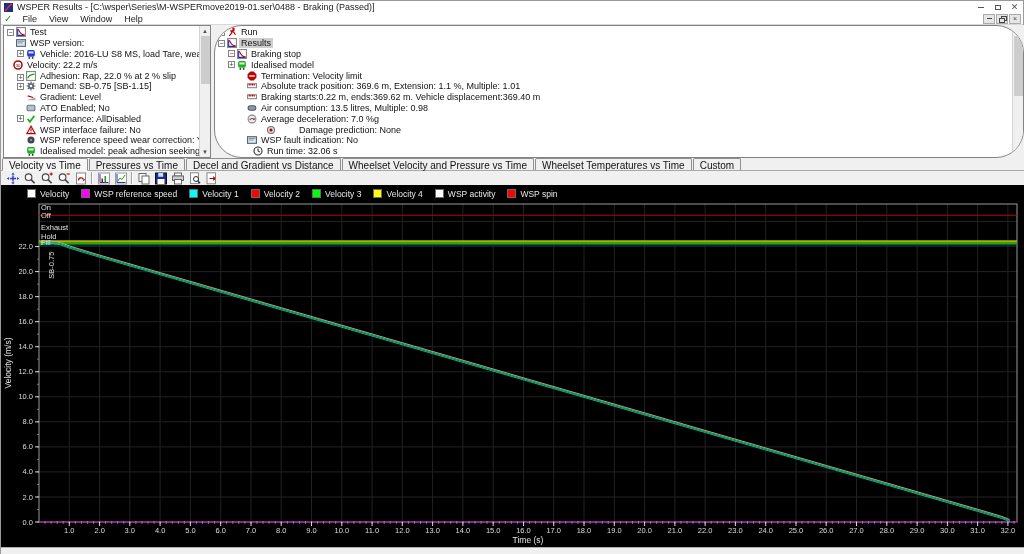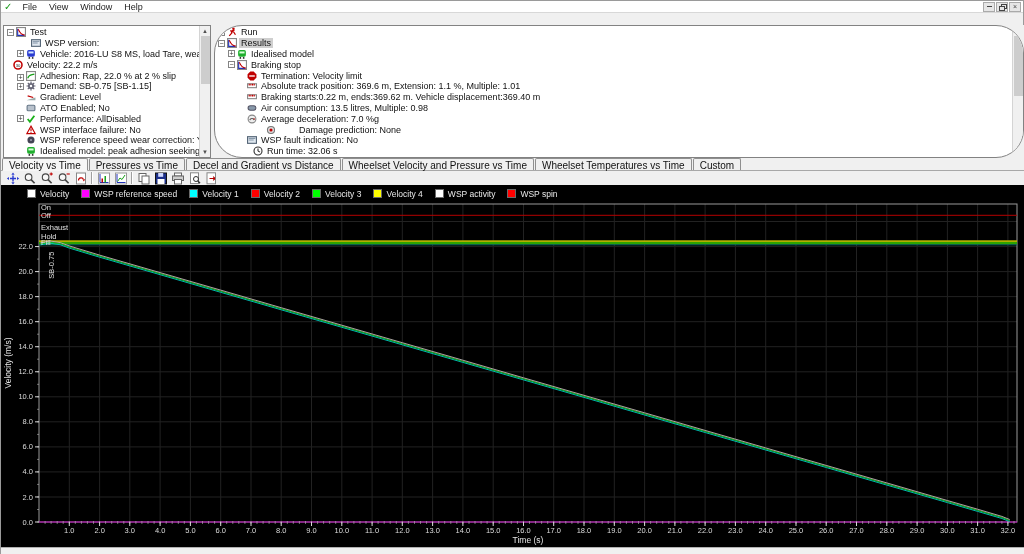--- a/index.html
+++ b/index.html
@@ -83,20 +83,36 @@
   .cal { fill:#e6e6e6; font-size:8.5px; font-family:"Liberation Sans",sans-serif; }
 
   .statusstrip { position:absolute; top:546px; left:0; width:1024px; height:8px;
     background:#f0f0f0; border-top:1px solid #b0b0b0; }
 </style>
 </head>
 <body>
 
 <div class="window">
 
+  <div class="titlebar">
+    <svg class="app-icon" viewBox="0 0 9 9">
+      <rect x="0" y="0" width="9" height="9" fill="#1b2f8a"></rect>
+      <path d="M1 8 C3 7 4 3 8 1" stroke="#d03030" stroke-width="1.6" fill="none"></path>
+    </svg>
+    <span class="title-text">WSPER Results - [C:\wsper\Series\M-WSPERmove2019-01.ser\0488 - Braking (Passed)]</span>
+    <div class="win-controls">
+      <div class="win-btn">
+          <span class="glyph-min"></span>
+        </div>
+      <div class="win-btn">
+          <span class="glyph-max"></span>
+        </div>
+      <div class="win-btn">✕</div>
+    </div>
+  </div>
 
   <div class="menubar">
     <span class="menu-check">✓</span>
     <span id="menu-items"><span class="menu-item">File</span><span class="menu-item">View</span><span class="menu-item">Window</span><span class="menu-item">Help</span></span>
     <div class="mdi-controls">
       <div class="mdi-btn">
           <span class="glyph-min-s"></span>
         </div>
       <div class="mdi-btn">
           <span class="glyph-restore"></span>
@@ -110,21 +126,21 @@
       <div class="tree" id="left-tree">
           <div class="trow" style="padding-left: 3px;">
             <span class="exp">−</span>
             <span class="ticon"><svg width="10" height="10" viewBox="0 0 9 9">
                 <rect x="0.5" y="0.5" width="8" height="8" fill="#fff" stroke="#888"></rect>
                 <path d="M1.5 1.5v6h6" stroke="#2233bb" fill="none"></path>
                 <path d="M2 2c2 4 3 4.6 6 5.4" stroke="#c00000" fill="none"></path>
               </svg></span>
             <span class="tlabel">Test</span>
           </div>
-          <div class="trow" style="padding-left: 18px; text-align: center;">
+          <div class="trow" style="padding-left: 3px; text-align: center;">
             <span class="exp-spacer"></span>
             <span class="ticon"><svg width="10" height="10" viewBox="0 0 9 9">
                 <rect x="0.5" y="1.5" width="8" height="6" fill="#dfe7ef" stroke="#567"></rect>
                 <line x1="1.5" y1="3" x2="7.5" y2="3" stroke="#8899aa"></line>
                 <line x1="1.5" y1="4.5" x2="6" y2="4.5" stroke="#8899aa"></line>
               </svg></span>
             <span class="tlabel">WSP version:</span>
           </div>
           <div class="trow" style="padding-left: 13px;">
             <span class="exp">+</span>
@@ -239,37 +255,37 @@
           <div class="trow" style="padding-left: 3px;">
             <span class="exp">−</span>
             <span class="ticon"><svg width="10" height="10" viewBox="0 0 9 9">
                 <rect x="0.5" y="0.5" width="8" height="8" fill="#fff" stroke="#888"></rect>
                 <path d="M1.5 1.5v6h6" stroke="#2233bb" fill="none"></path>
                 <path d="M2 2c2 4 3 4.6 6 5.4" stroke="#c00000" fill="none"></path>
               </svg></span>
             <span class="tlabel selected">Results</span>
           </div>
           <div class="trow" style="padding-left: 13px;">
+            <span class="exp">−</span>
+            <span class="ticon"><svg width="10" height="10" viewBox="0 0 9 9">
+                <rect x="0.5" y="0.5" width="8" height="8" fill="#fff" stroke="#888"></rect>
+                <path d="M1.5 1.5v6h6" stroke="#2233bb" fill="none"></path>
+                <path d="M2 2c2 4 3 4.6 6 5.4" stroke="#c00000" fill="none"></path>
+              </svg></span>
+            <span class="tlabel">Braking stop</span>
+          </div>
+          <div class="trow" style="padding-left: 13px;">
             <span class="exp">+</span>
             <span class="ticon"><svg width="10" height="10" viewBox="0 0 9 9">
                 <rect x="1" y="1" width="7" height="6" rx="1.5" fill="#1fae2e"></rect>
                 <rect x="2.2" y="2.2" width="4.6" height="1.8" fill="#d8ffd8"></rect>
                 <circle cx="3" cy="8" r="0.8" fill="#222"></circle>
                 <circle cx="6" cy="8" r="0.8" fill="#222"></circle>
               </svg></span>
             <span class="tlabel">Idealised model</span>
-          </div>
-          <div class="trow" style="padding-left: 13px;">
-            <span class="exp">−</span>
-            <span class="ticon"><svg width="10" height="10" viewBox="0 0 9 9">
-                <rect x="0.5" y="0.5" width="8" height="8" fill="#fff" stroke="#888"></rect>
-                <path d="M1.5 1.5v6h6" stroke="#2233bb" fill="none"></path>
-                <path d="M2 2c2 4 3 4.6 6 5.4" stroke="#c00000" fill="none"></path>
-              </svg></span>
-            <span class="tlabel">Braking stop</span>
           </div>
           <div class="trow" style="padding-left: 23px;">
             <span class="exp-spacer"></span>
             <span class="ticon"><svg width="10" height="10" viewBox="0 0 9 9">
                 <path d="M3 0.5h3L8.5 3v3L6 8.5H3L0.5 6V3z" fill="#c00000"></path>
                 <rect x="2" y="3.9" width="5" height="1.2" fill="#fff"></rect>
               </svg></span>
             <span class="tlabel">Termination: Velocity limit</span>
           </div>
           <div class="trow" style="padding-left: 23px;">

